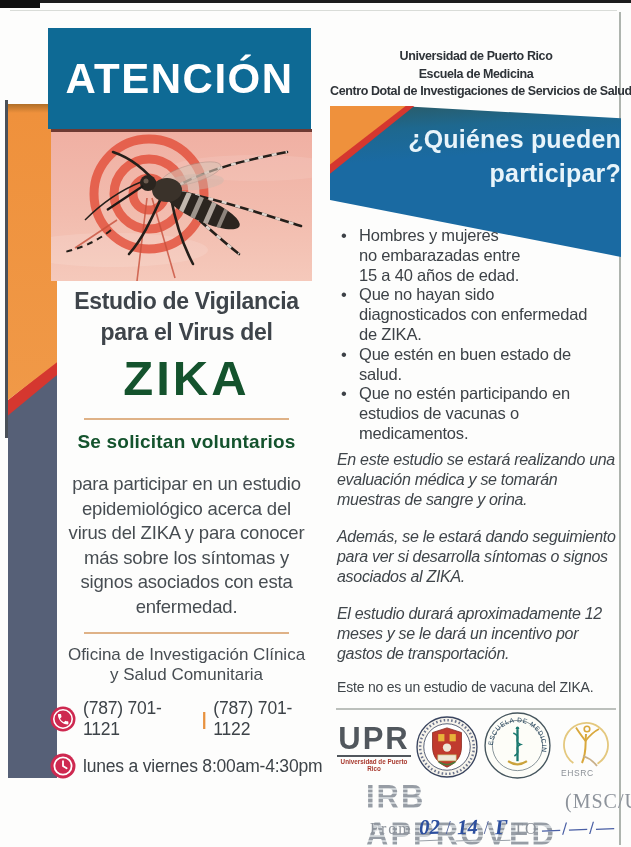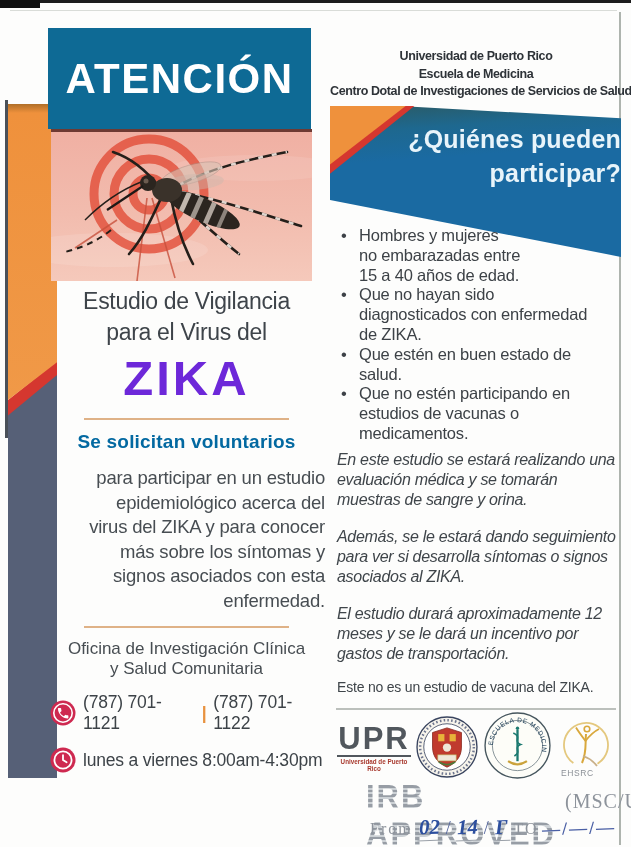--- a/index.html
+++ b/index.html
@@ -23,25 +23,25 @@
   
   .attention{left:48px;top:28px;width:263px;height:101px;background:#0e6a95;display:flex;align-items:center;justify-content:center;}
   .attention span{color:#ffffff;font-size:42px;font-weight:bold;letter-spacing:1.5px;}
 
   
   .photo{left:51px;top:129px;width:261px;height:152px;border-top:3px solid #6e3a33;overflow:hidden;}
   .photo svg{display:block;}
 
   
   .left-col{left:48px;top:286px;width:277px;text-align:center;color:#3e444a;}
-  .titleA{font-size:23px;line-height:31px;font-weight:normal;letter-spacing:-0.3px;color:#3e444a;}
-  .zika{font-size:49px;line-height:54px;font-weight:bold;color:#6d28d9;letter-spacing:3px;margin-top:3px;}
+  .titleA{font-size:23px;line-height:31px;font-weight:bold;letter-spacing:-0.3px;color:#3e444a;}
+  .zika{font-size:49px;line-height:54px;font-weight:bold;color:#14532d;letter-spacing:3px;margin-top:3px;}
   .hr-tan{width:205px;height:2px;background:#dfb287;margin:13px auto 11px auto;}
-  .vol-head{font-size:19px;font-weight:bold;letter-spacing:0.2px;color:#0369a1;}
-  .vol-body{font-size:18.5px;line-height:24.5px;letter-spacing:-0.2px;color:#474d52;white-space:pre-line;margin-top:13px;text-align:right;}
+  .vol-head{font-size:19px;font-weight:bold;letter-spacing:0.2px;color:#14532d;}
+  .vol-body{font-size:18.5px;line-height:24.5px;letter-spacing:-0.2px;color:#474d52;white-space:pre-line;margin-top:19px;}
   .info-head{font-size:14.5px;line-height:17px;font-weight:bold;letter-spacing:0.3px;color:#31363b;white-space:pre-line;}
   .office{font-size:17px;line-height:20px;color:#474d52;white-space:pre-line;margin-top:4px;}
   .contact-row{display:flex;align-items:center;gap:7px;margin:13px 0 0 2px;font-size:17.5px;letter-spacing:-0.2px;color:#3d4348;text-align:left;}
   .contact-row .sep{color:#e8923f;font-weight:bold;}
   .badge{width:26px;height:26px;flex:0 0 26px;}
 
   
   .header-block{left:330px;top:48px;width:292px;text-align:center;font-weight:bold;font-size:12.5px;line-height:17.5px;letter-spacing:-0.4px;color:#2e3338;}
   .header-block div{white-space:nowrap;}
 

